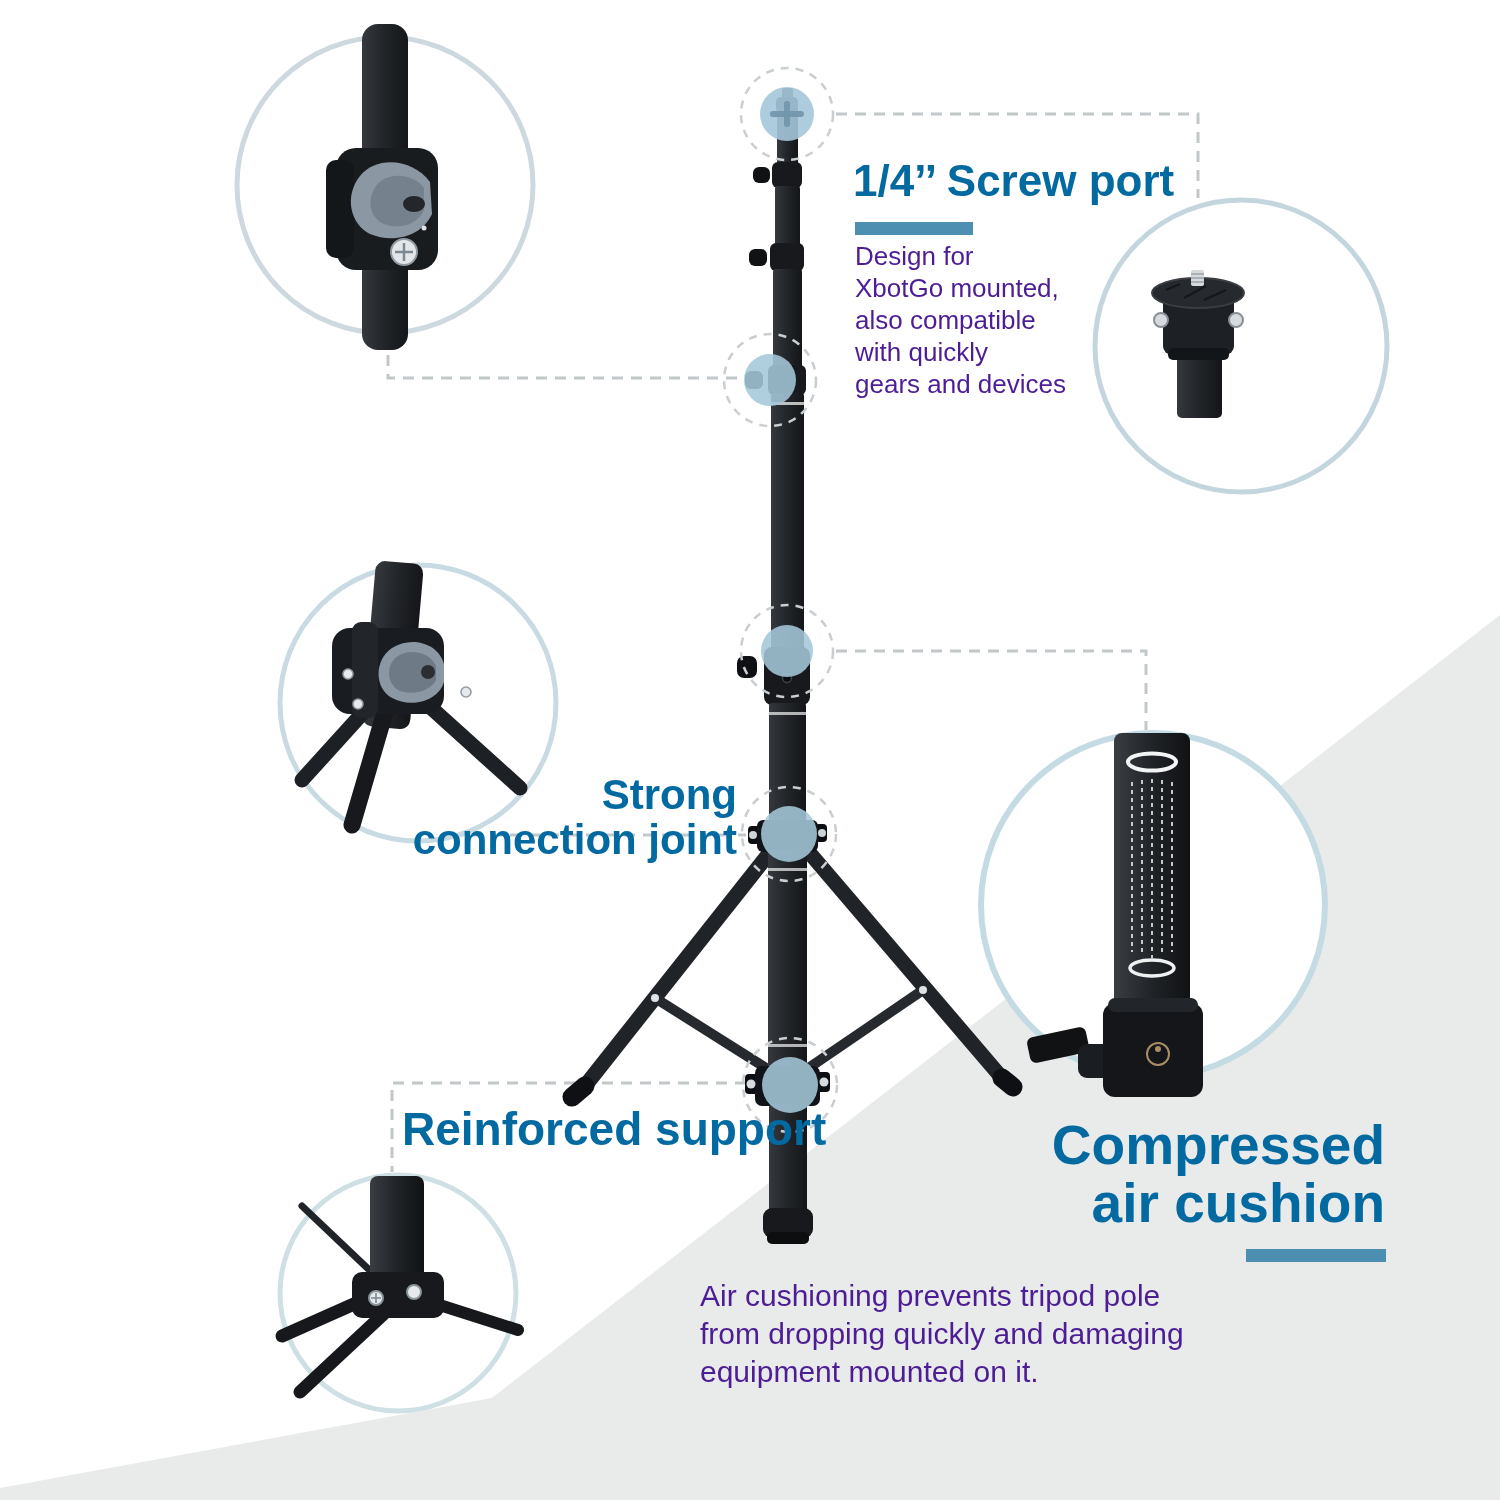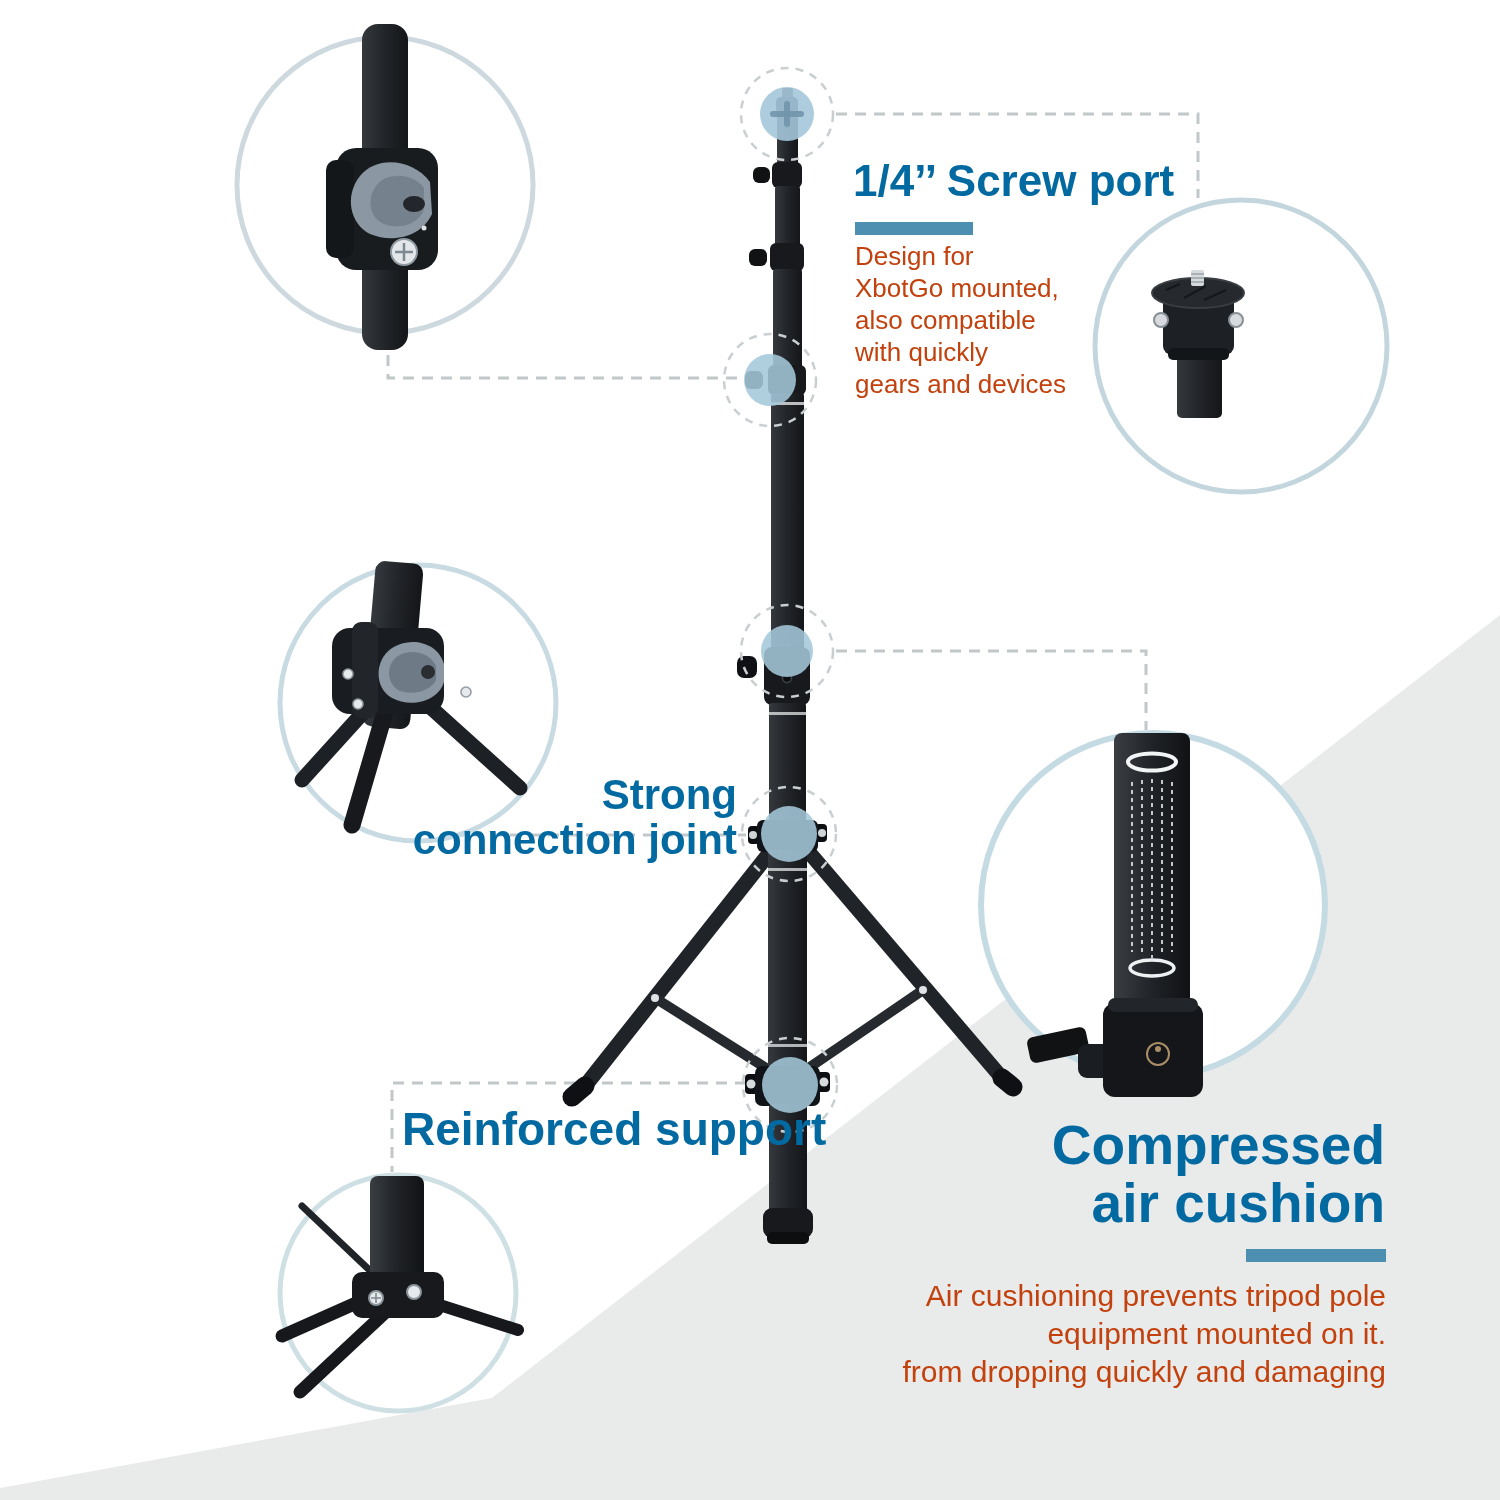--- a/index.html
+++ b/index.html
@@ -1,31 +1,31 @@
 <!DOCTYPE html>
 <html><head>
 <meta charset="utf-8">
 <style>
   html,body{margin:0;padding:0;background:#fff;}
   .canvas{position:relative;width:1500px;height:1500px;background:#ffffff;overflow:hidden;
           font-family:"Liberation Sans",sans-serif;}
   .gfx{position:absolute;left:0;top:0;}
   .txt{position:absolute;white-space:nowrap;}
   .blue{color:#0369a1;font-weight:bold;}
-  .gray{color:#c2410c;font-weight:normal;}
+  .gray{color:#4c1d95;font-weight:normal;}
   .bar{position:absolute;background:#4d8fb0;}
   #t-locking{left:300px;width:432px;top:285px;font-size:42px;line-height:45px;text-align:right;}
   #t-screw-title{left:853px;top:156px;font-size:44px;}
   #bar-screw{left:855px;top:222px;width:118px;height:13px;}
   #t-screw-desc{left:855px;top:240px;font-size:26px;line-height:32px;text-align:left;}
   #t-joint{left:300px;width:437px;top:736px;font-size:42px;line-height:45px;text-align:right;margin-top:36px;}
   #t-support{left:402px;top:1102px;font-size:46px;}
   #t-compressed{left:935px;width:450px;top:1116px;font-size:55px;line-height:58px;text-align:right;}
   #bar-air{left:1246px;top:1249px;width:140px;height:13px;}
-  #t-air-desc{left:700px;width:686px;top:1277px;font-size:30px;line-height:38px;text-align:right;}
+  #t-air-desc{left:700px;width:686px;top:1277px;font-size:30px;line-height:38px;text-align:left;}
 </style>
 </head>
 <body>
 
 <div class="canvas">
 
   <svg class="gfx" width="1500" height="1500" viewBox="0 0 1500 1500">
     <defs>
       <linearGradient id="pgrad" x1="0" y1="0" x2="1" y2="0">
         <stop offset="0" stop-color="#35393e"></stop>
@@ -208,17 +208,17 @@
 
   <div id="t-compressed" class="txt blue">
     <div>Compressed</div>
     <div>air cushion</div>
   </div>
 
   <div id="t-support" class="txt blue">Reinforced support</div>
   <div id="bar-air" class="bar"></div>
   <div id="t-air-desc" class="txt gray">
     <div>Air cushioning prevents tripod pole</div>
+    <div>from dropping quickly and damaging</div>
     <div>equipment mounted on it.</div>
-    <div>from dropping quickly and damaging</div>
   </div>
 
 </div>
 
 </body></html>

